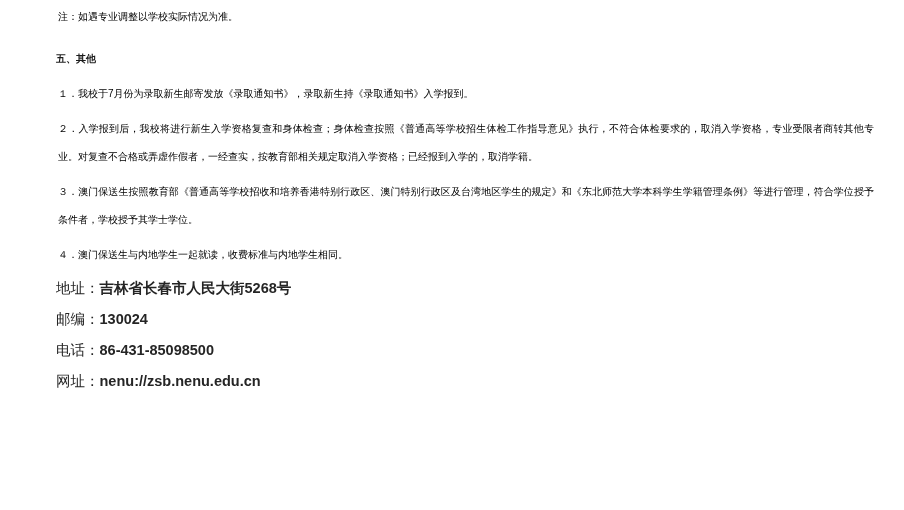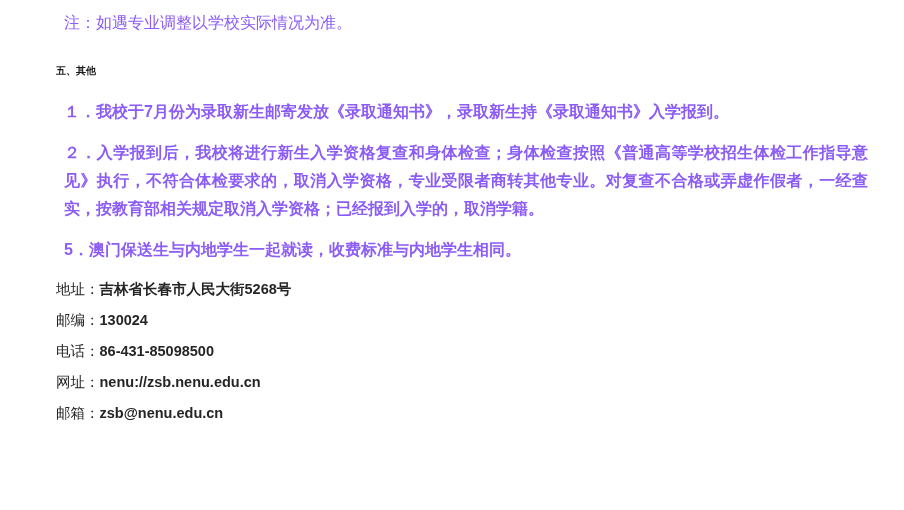--- a/index.html
+++ b/index.html
@@ -15,45 +15,44 @@
     overflow: hidden;
   }
   .page {
     position: relative;
     width: 904px;
     height: 510px;
     box-sizing: border-box;
     padding: 0 28px;
   }
   .para {
-    font-size: 16px;
+    font-size: 10px;
     line-height: 28px;
-    color: #8b5cf6;
+    color: #000000;
     text-align: justify;
-    margin: 8px;
+    margin: 2px;
     padding: 0;
   }
   .note {
     padding-top: 1px;
     padding-left: 28px;
   }
   .heading {
     font-size: 10px;
     line-height: 28px;
     font-weight: bold;
     color: #1b1b1b;
     padding-left: 28px;
     margin: 0;
   }
   .heading-5 { padding-top: 12px; }
   .heading-6 { padding-top: 12px; }
   .item {
     padding-left: 28px;
     padding-top: 5px;
-    font-weight: bold;
   }
   .contact {
     padding-left: 28px;
     padding-top: 3px;
     font-size: 14.5px;
     line-height: 28px;
     color: #252525;
   }
   .contact .label {
     letter-spacing: 0px;
@@ -67,32 +66,30 @@
 <body>
 
 <div class="page">
 
   <p class="para note">注：如遇专业调整以学校实际情况为准。</p>
 
   <h2 class="heading heading-5">五、其他</h2>
 
   <p class="para item">１．我校于7月份为录取新生邮寄发放《录取通知书》，录取新生持《录取通知书》入学报到。</p>
   <p class="para item">２．入学报到后，我校将进行新生入学资格复查和身体检查；身体检查按照《普通高等学校招生体检工作指导意见》执行，不符合体检要求的，取消入学资格，专业受限者商转其他专业。对复查不合格或弄虚作假者，一经查实，按教育部相关规定取消入学资格；已经报到入学的，取消学籍。</p>
-  <p class="para item">5．澳门保送生与内地学生一起就读，收费标准与内地学生相同。</p>
+  <p class="para item">３．澳门保送生按照教育部《普通高等学校招收和培养香港特别行政区、澳门特别行政区及台湾地区学生的规定》和《东北师范大学本科学生学籍管理条例》等进行管理，符合学位授予条件者，学校授予其学士学位。</p>
+  <p class="para item">４．澳门保送生与内地学生一起就读，收费标准与内地学生相同。</p>
 
 
   <div class="contact">
     <span class="label">地址：</span><span class="value">吉林省长春市人民大街5268号</span>
   </div>
   <div class="contact">
     <span class="label">邮编：</span><span class="value">130024</span>
   </div>
   <div class="contact">
     <span class="label">电话：</span><span class="value">86-431-85098500</span>
   </div>
   <div class="contact">
     <span class="label">网址：</span><span class="value">nenu://zsb.nenu.edu.cn</span>
   </div>
-  <div class="contact">
-    <span class="label">邮箱：</span><span class="value">zsb@nenu.edu.cn</span>
-  </div>
 
 </div>
 
 </body></html>

